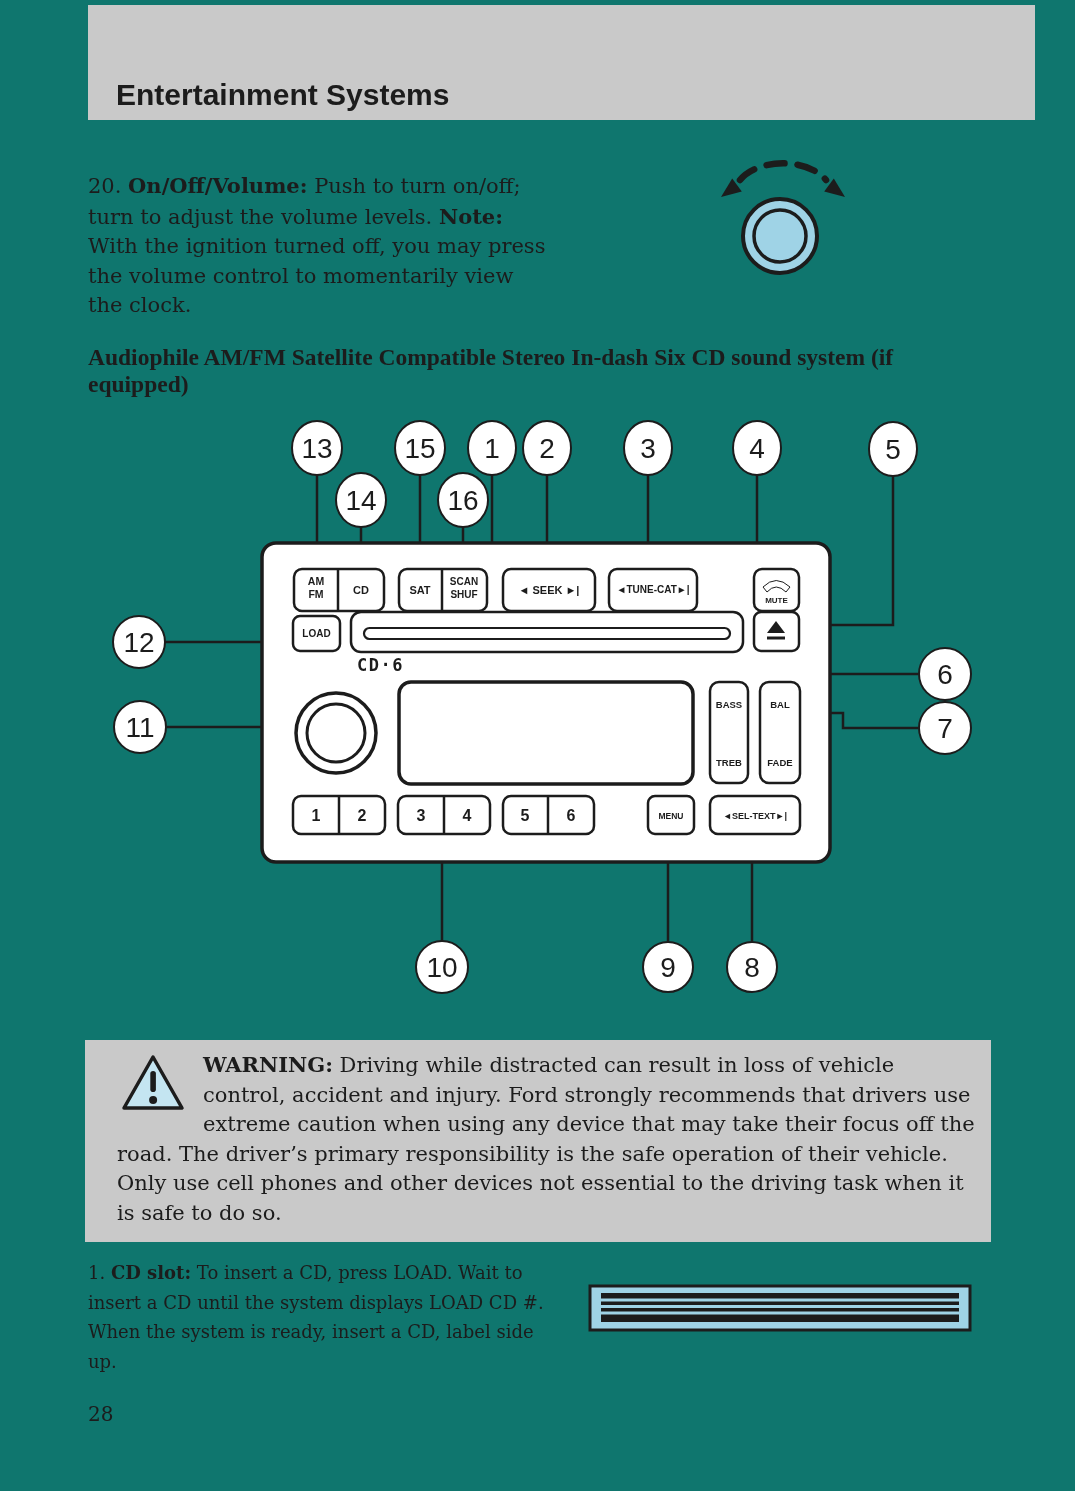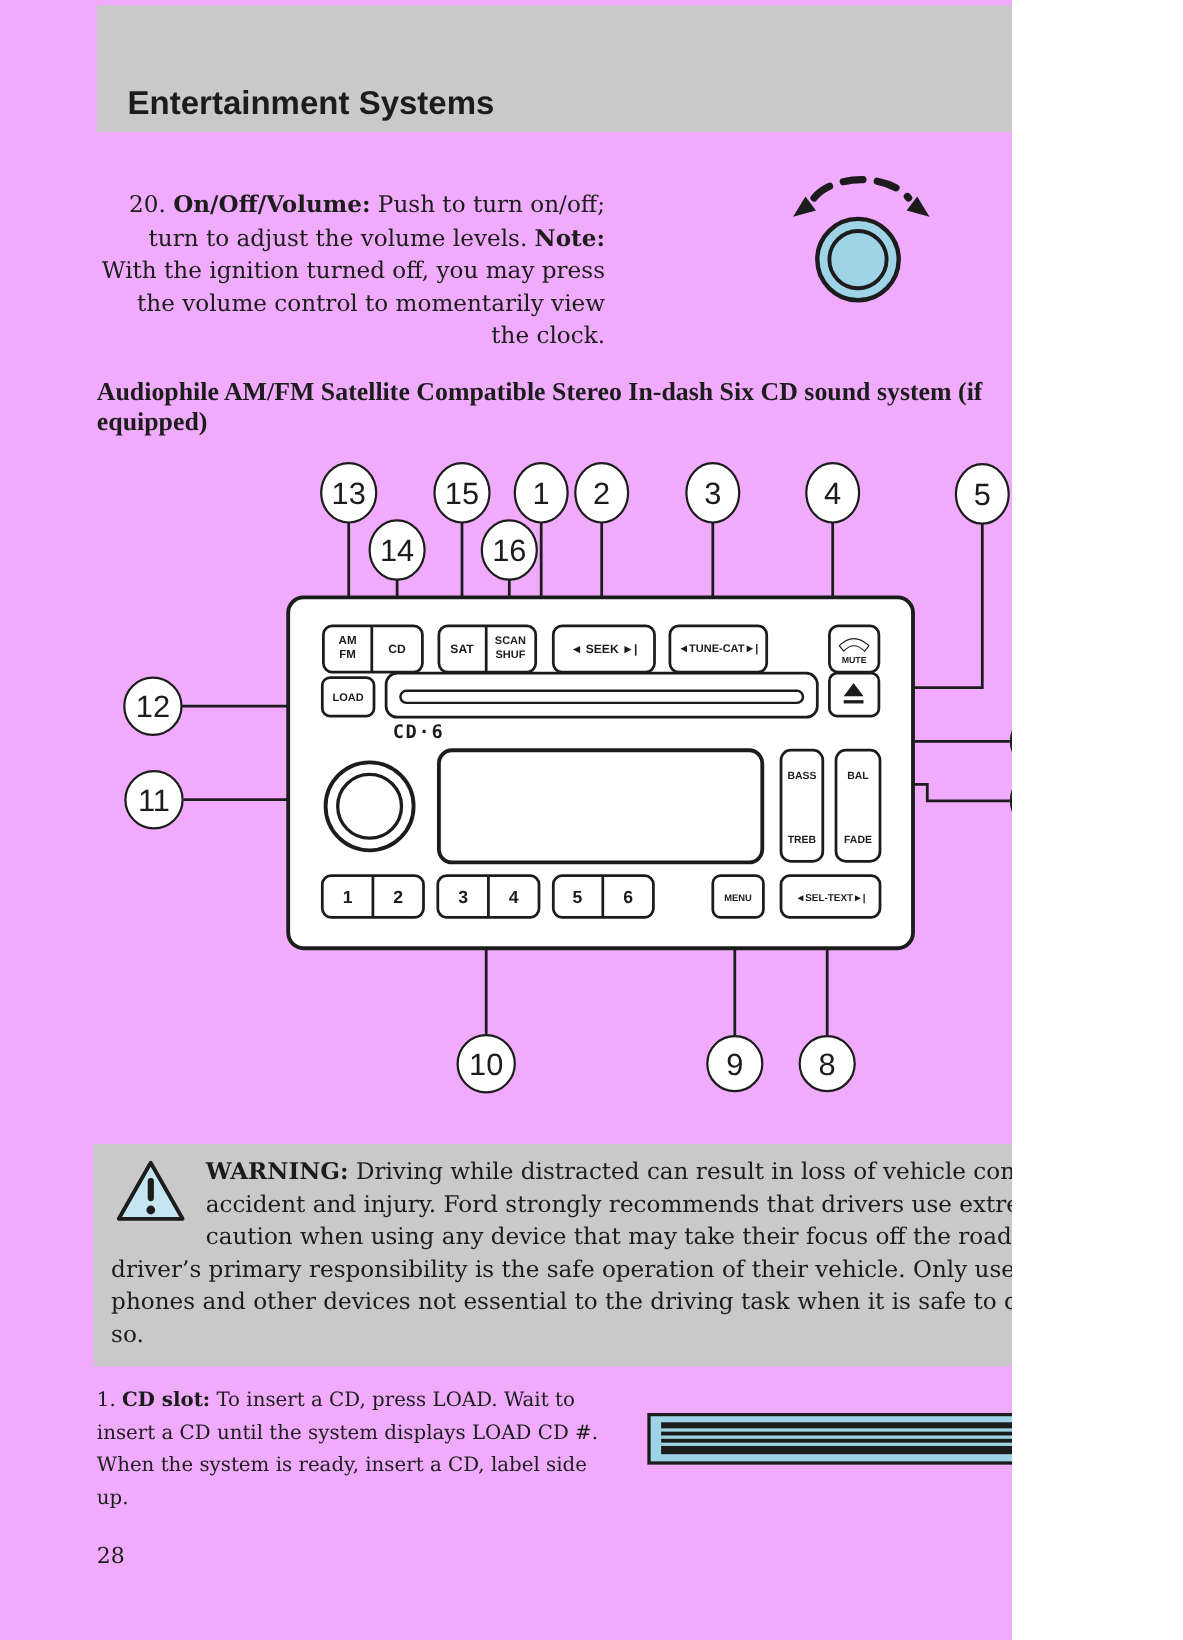--- a/index.html
+++ b/index.html
@@ -1,37 +1,37 @@
 <!DOCTYPE html>
 <html><head>
 <meta charset="utf-8">
 <style>
   html,body{margin:0;padding:0;background:#ffffff;}
-  .page{position:relative;width:920px;height:1491px;background:#f0abfc;overflow:hidden;
+  .page{position:relative;width:1075px;height:1491px;background:#0f766e;overflow:hidden;
         font-family:"DejaVu Serif", serif;color:#1c1c1c;}
   
   .header-band{position:absolute;left:88px;top:5px;width:947px;height:115px;background:#c9c9c9;}
   .header-title{position:absolute;left:28px;bottom:8px;font-family:"Liberation Sans",sans-serif;
                 font-weight:bold;font-size:30px;letter-spacing:0;color:#1c1c1c;}
   
-  .intro{position:absolute;left:88px;top:150px;width:462px;font-size:21px;line-height:29.5px;text-align:right;}
+  .intro{position:absolute;left:88px;top:150px;width:462px;font-size:21px;line-height:29.5px;}
   .intro strong,.cd-para strong,.warn-text strong{font-family:"DejaVu Serif",serif;font-weight:bold;}
   
   .knob-illu{position:absolute;left:688px;top:152px;}
   
   .section-heading{position:absolute;left:88px;top:344px;width:836px;
        font-family:Liberation Serif, serif;font-weight:bold;font-size:23.5px;line-height:27px;}
   
   .diagram{position:absolute;left:0;top:420px;}
   .diagram path, .diagram line{stroke:#1c1c1c;fill:none;}
   .btn-label{font-family:"Liberation Sans",sans-serif;font-weight:bold;fill:#1c1c1c;}
   .callout-num{font-family:"Liberation Sans",sans-serif;fill:#1c1c1c;font-size:28px;}
   
   .warning-box{position:absolute;left:85px;top:1040px;width:906px;height:202px;background:#c9c9c9;
-       box-sizing:border-box;padding:10px 16px 10px 16px;}
+       box-sizing:border-box;padding:10px 16px 10px 32px;}
   .warn-icon{float:left;width:64px;height:60px;margin:4px 18px 2px 4px;}
   .warn-text{margin:0;font-size:21px;line-height:29.5px;}
   
   .cd-para{position:absolute;left:88px;top:1258px;width:902px;font-size:18px;line-height:29.5px;}
   .cdslot-wrap{float:right;width:440px;height:88px;text-align:right;}
   .cdslot-wrap svg{margin:26px 18px 0 0;}
   
   .page-num{position:absolute;left:88px;top:1402px;font-size:20px;}
 </style>
 </head>

